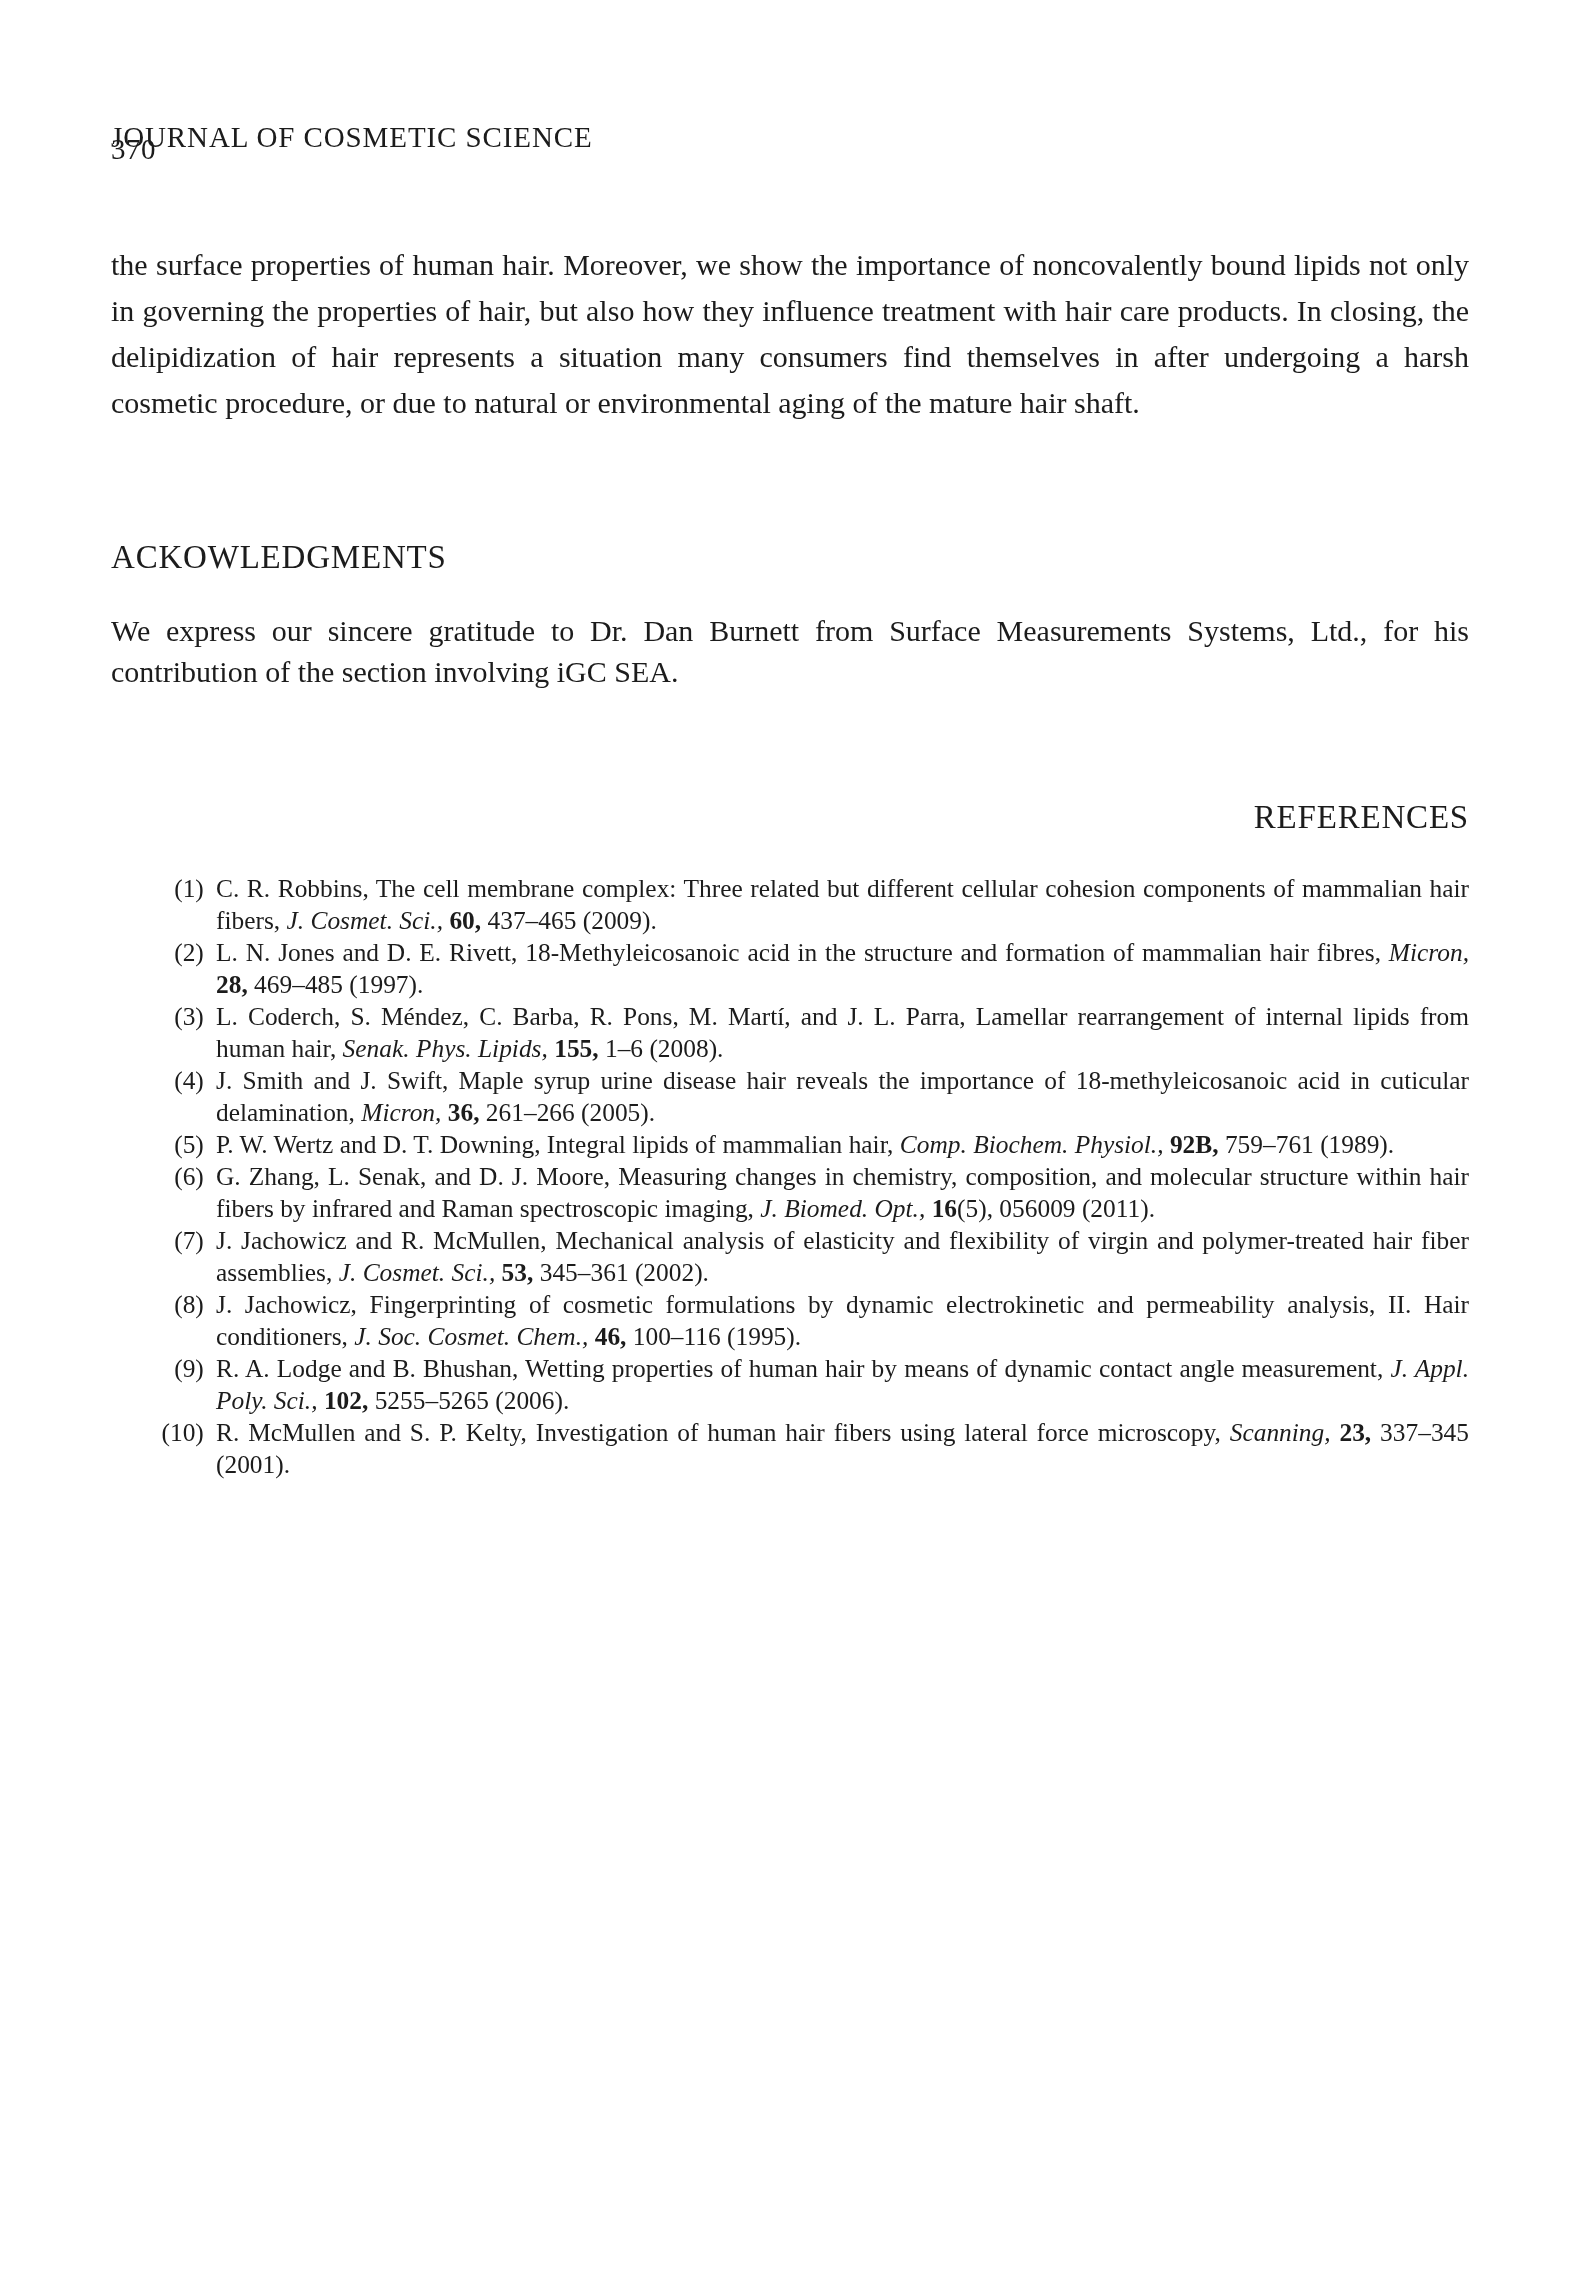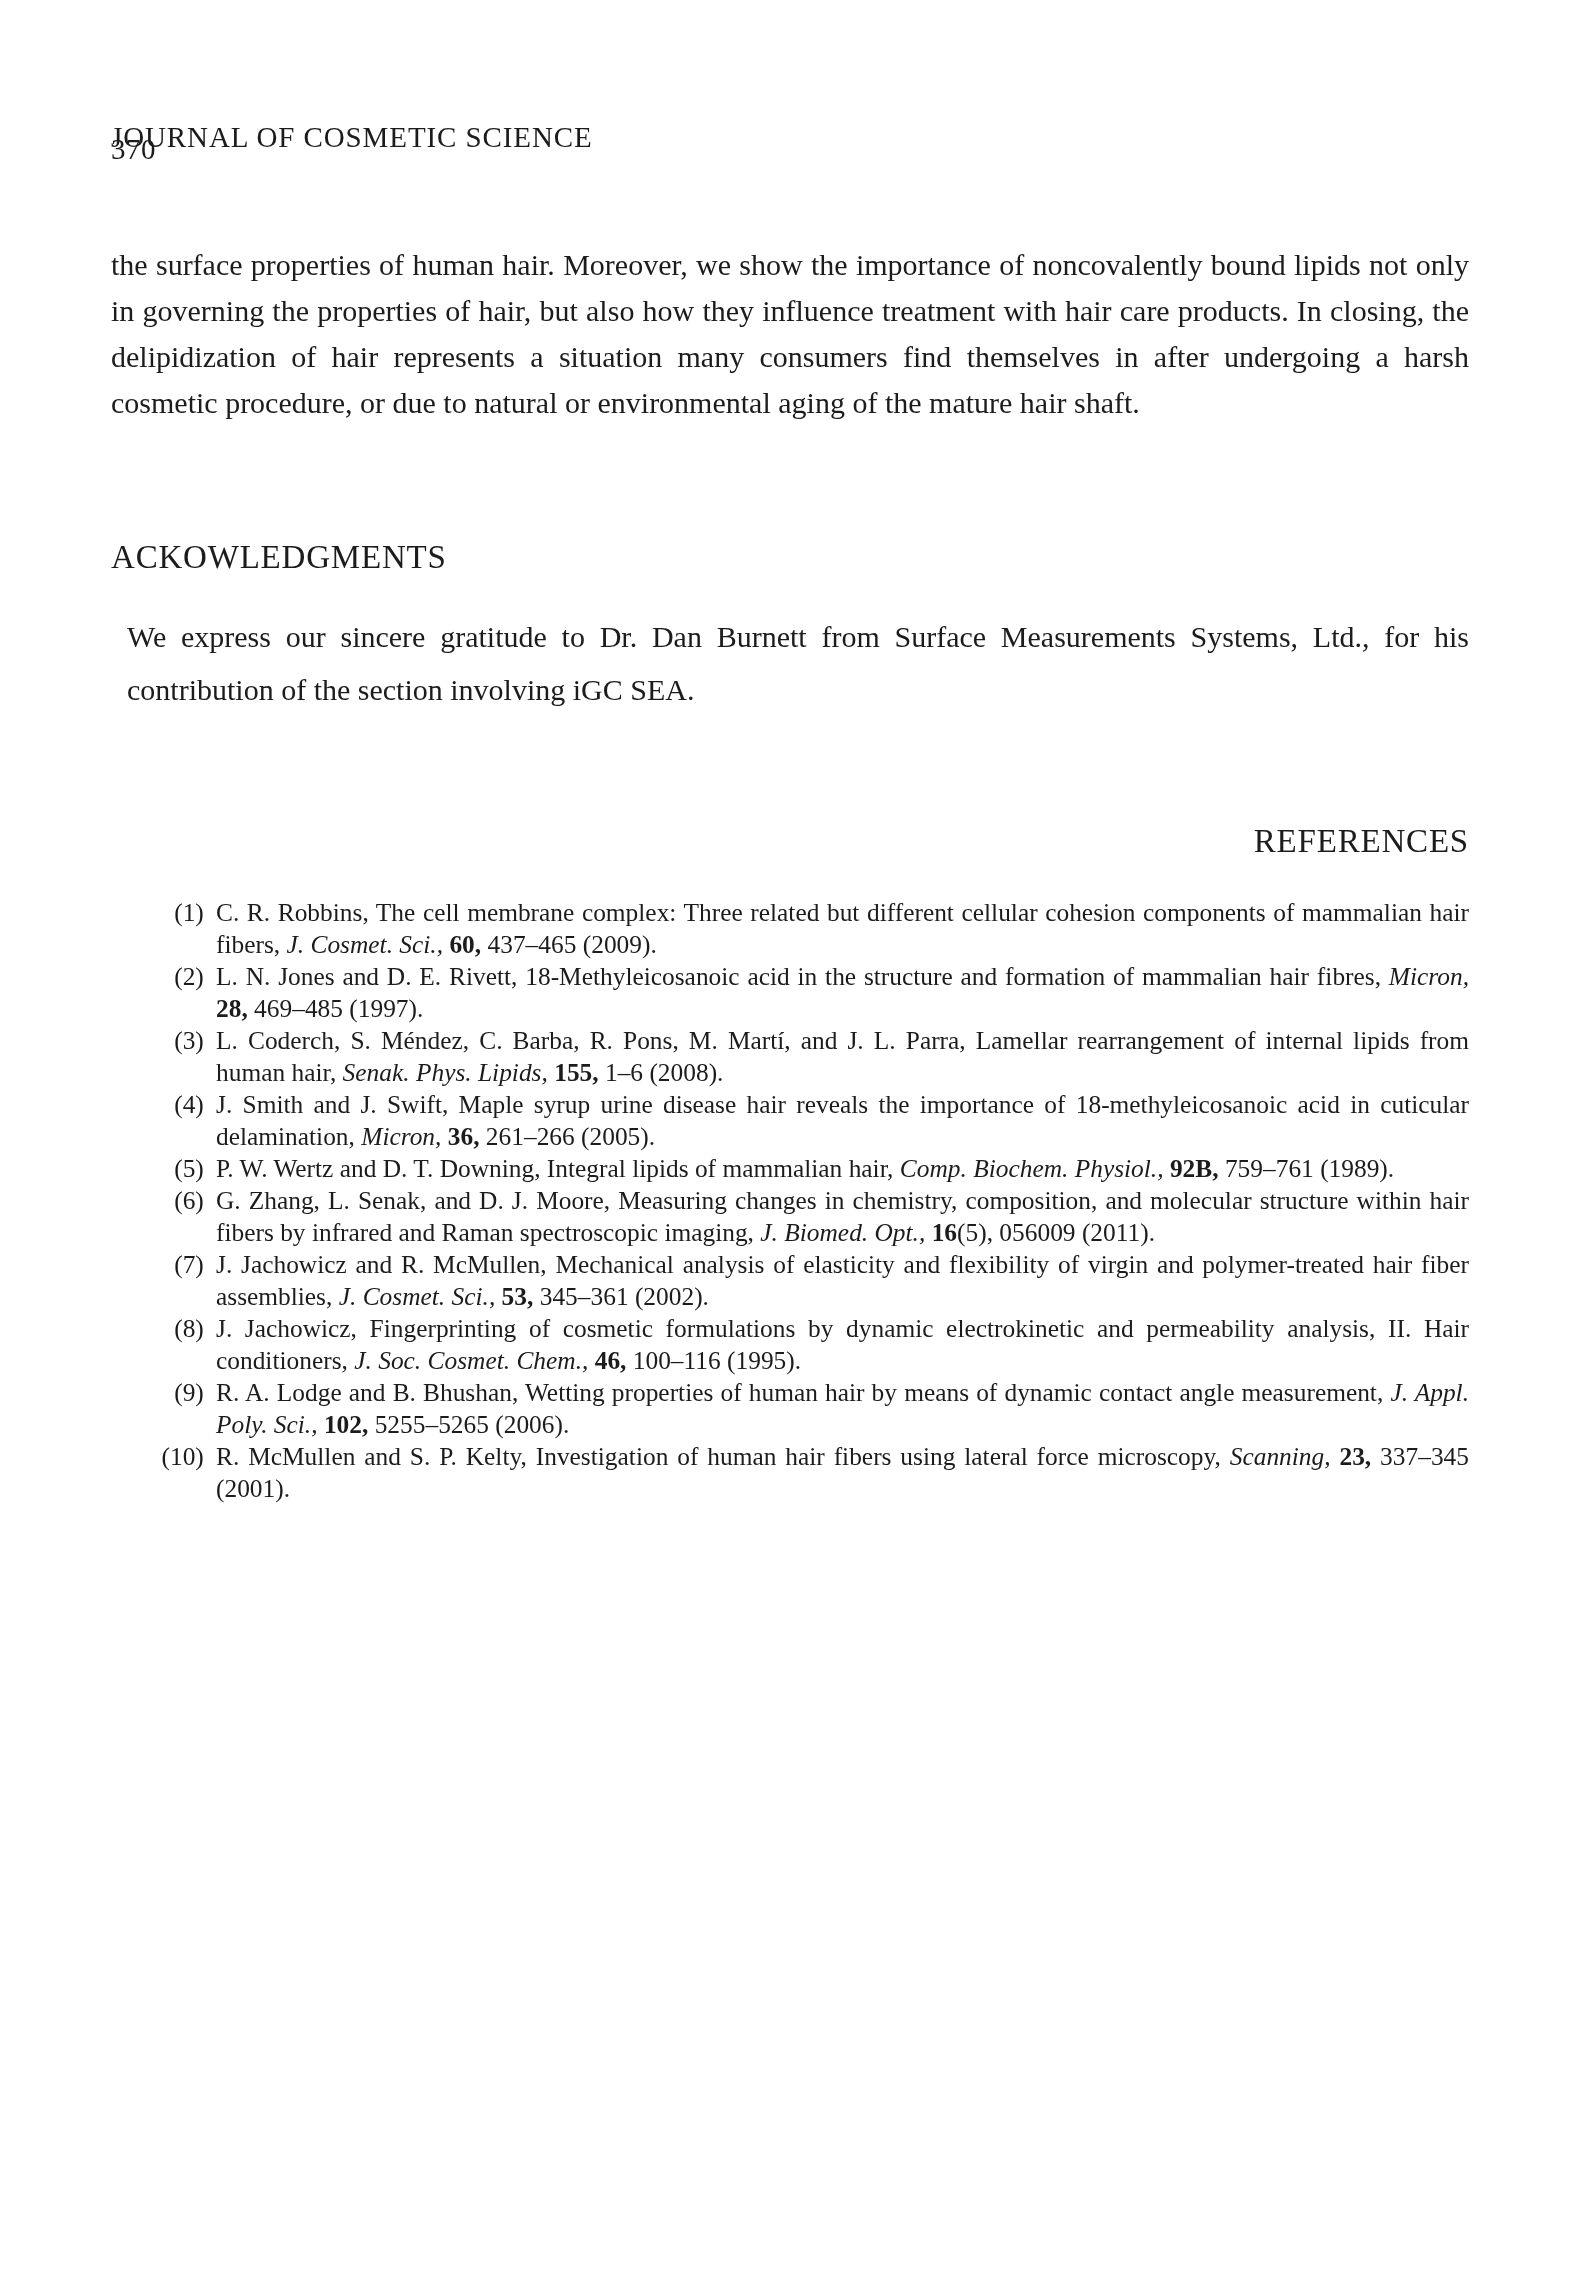--- a/index.html
+++ b/index.html
@@ -48,24 +48,23 @@
     letter-spacing: 0.8px;
     font-weight: normal;
     margin: 0;
   }
   .ack-heading {
     margin-top: 113px;
   }
   .ack-text {
     margin-top: 34px;
     font-size: 30px;
-    line-height: 53px;
+    line-height: 41px;
     text-align: justify;
     text-align-last: left;
-    margin-left: 16px;
   }
   .ref-heading {
     margin-top: 107px;
     text-align: right;
   }
   .ref-list {
     margin-top: 36px;
     font-size: 25.4px;
     line-height: 32px;
   }

